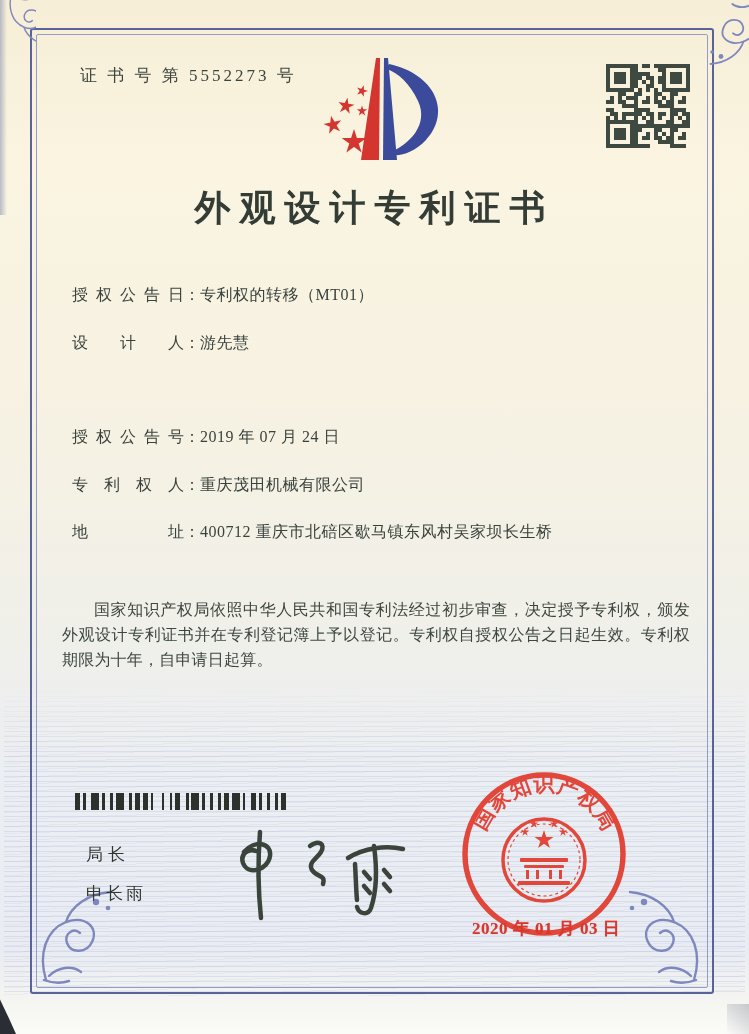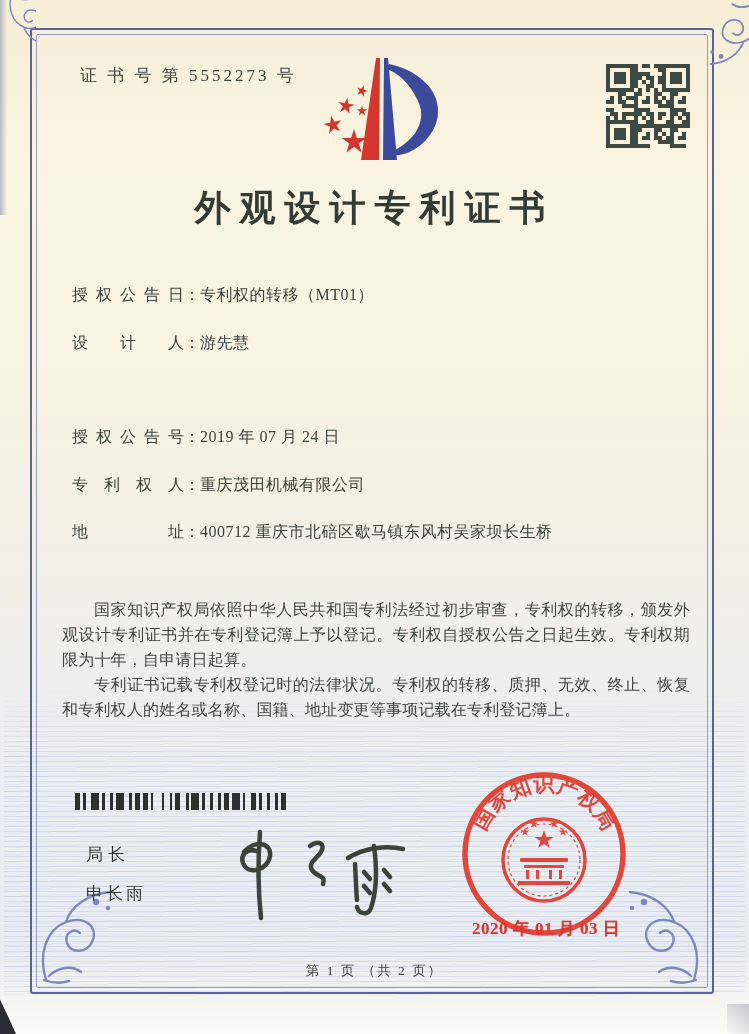--- a/index.html
+++ b/index.html
@@ -372,22 +372,21 @@
     <span class="lbl">授权公告号</span><span>：</span><span class="val">2019 年 07 月 24 日</span>
   </div>
   <div class="row abs" style="top:475px">
     <span class="lbl">专利权人</span><span>：</span><span class="val">重庆茂田机械有限公司</span>
   </div>
   <div class="row abs" style="top:522px">
     <span class="lbl">地址</span><span>：</span><span class="val">400712 重庆市北碚区歇马镇东风村吴家坝长生桥</span>
   </div>
 
   <div id="paras" class="abs">
-    <p>国家知识产权局依照中华人民共和国专利法经过初步审查，专利权的转移，颁发外观设计专利证书并在专利登记簿上予以登记。专利权自授权公告之日起生效。专利权期限为十年，自申请日起算。</p>
-    <p>专利证书记载专利权登记时的法律状况。专利权的转移、质押、无效、终止、恢复和专利权人的姓名或名称、国籍、地址变更等事项记载在专利登记簿上。</p>
+    <p>国家知识产权局依照中华人民共和国专利法经过初步审查，决定授予专利权，颁发外观设计专利证书并在专利登记簿上予以登记。专利权自授权公告之日起生效。专利权期限为十年，自申请日起算。</p>
   </div>
 
   <div id="barcode" class="abs"><i style="width:5.42px"></i><b style="width:2.71px"></b><i style="width:2.71px"></i><b style="width:5.42px"></b><i style="width:8.13px"></i><b style="width:2.71px"></b><i style="width:2.71px"></i><b style="width:5.42px"></b><i style="width:2.71px"></i><b style="width:2.71px"></b><i style="width:8.13px"></i><b style="width:5.42px"></b><i style="width:2.71px"></i><b style="width:2.71px"></b><i style="width:5.42px"></i><b style="width:2.71px"></b><i style="width:5.42px"></i><b style="width:2.71px"></b><i style="width:2.71px"></i><b style="width:8.13px"></b><i style="width:2.71px"></i><b style="width:5.42px"></b><i style="width:2.71px"></i><b style="width:2.71px"></b><i style="width:5.42px"></i><b style="width:5.42px"></b><i style="width:2.71px"></i><b style="width:2.71px"></b><i style="width:8.13px"></i><b style="width:2.71px"></b><i style="width:2.71px"></i><b style="width:5.42px"></b><i style="width:2.71px"></i><b style="width:5.42px"></b><i style="width:2.71px"></i><b style="width:2.71px"></b><i style="width:5.42px"></i><b style="width:2.71px"></b><i style="width:8.13px"></i><b style="width:2.71px"></b><i style="width:2.71px"></i><b style="width:5.42px"></b><i style="width:5.42px"></i><b style="width:2.71px"></b><i style="width:2.71px"></i><b style="width:5.42px"></b><i style="width:2.71px"></i><b style="width:5.42px"></b><i style="width:2.71px"></i><b style="width:2.71px"></b><i style="width:5.42px"></i><b style="width:2.71px"></b></div>
 
   <div id="signer-title" class="abs">局长</div>
   <div id="signer-name" class="abs">申长雨</div>
 
   <svg class="abs" style="left:198px;top:818px" width="230" height="112" viewBox="0 0 230 112" fill="none" stroke="#3a443b" stroke-width="4.5" stroke-linecap="round">
     <path d="M62,14 C60,40 60,72 63,100"></path>
     <path d="M46,34 C56,22 74,24 72,38 C70,52 50,58 45,45 C42,36 50,30 58,33"></path>
@@ -419,18 +418,17 @@
       <rect x="68" y="99" width="40" height="3" rx="1"></rect>
       <rect x="70" y="104" width="3" height="9"></rect>
       <rect x="80" y="104" width="3" height="9"></rect>
       <rect x="93" y="104" width="3" height="9"></rect>
       <rect x="103" y="104" width="3" height="9"></rect>
       <rect x="62" y="115" width="52" height="4" rx="1"></rect>
     </g>
   </svg>
   <div id="seal-date" class="abs">2020 年 01 月 03 日</div>
 
-  <div id="page-info" class="abs">第 1 页 （共 2 页）</div>
 
   <div id="edge-left" class="abs"></div>
   <div id="edge-bl" class="abs"></div>
   <div id="edge-br" class="abs"></div>
 </div>
 
 </body></html>

